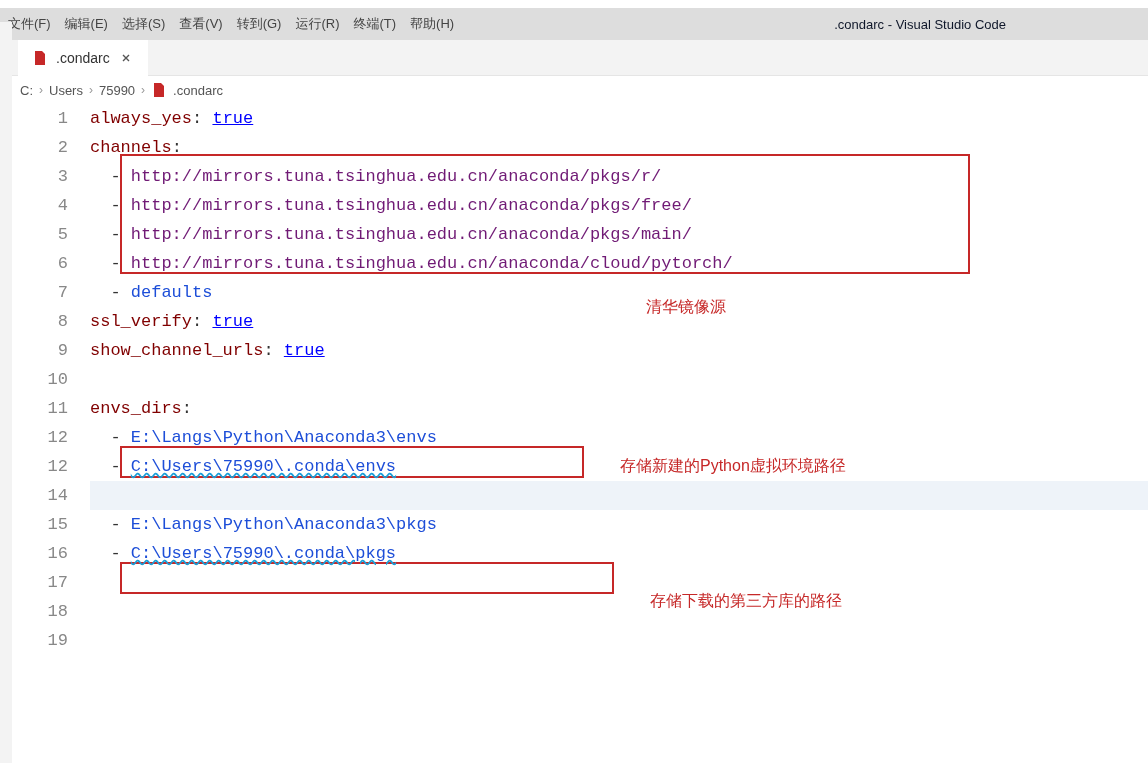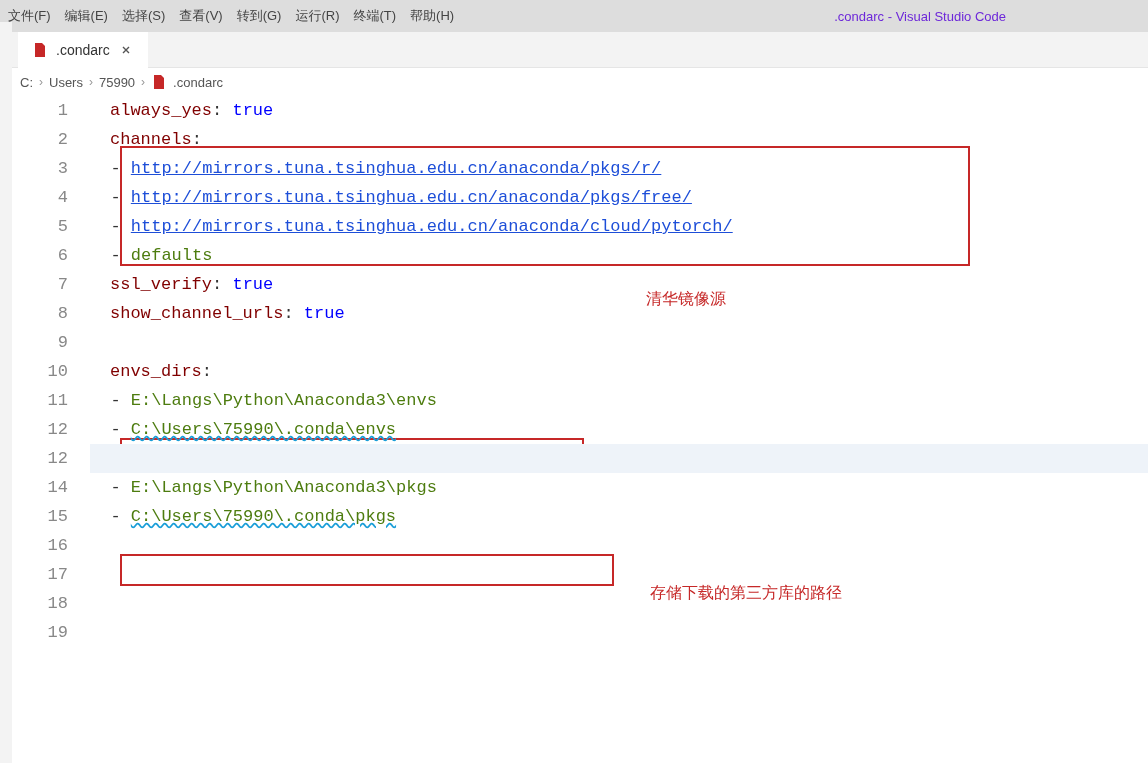--- a/index.html
+++ b/index.html
@@ -13,24 +13,25 @@
     }
     .menubar {
       display: flex;
       align-items: center;
       height: 22px;
       background: #dddddd;
       padding: 16px 8px;
       font-size: 13px;
       color: #444;
       gap: 14px;
+      margin-top: 8px;
     }
     .menubar-spacer { flex: 1; }
     .window-title {
-      color: #6d28d9;
+      color: #0f172a;
       font-size: 13px;
     }
     .tabs-bar {
       display: flex;
       align-items: center;
       background: #f3f3f3;
       border-bottom: 1px solid #e5e5e5;
       height: 36px;
       padding-left: 18px;
     }
@@ -94,25 +95,25 @@
       position: relative;
     }
     .code-line {
       height: 29px;
       white-space: pre;
       position: relative;
     }
     .code-line.current {
       background: #eef3f9;
     }
-    .key { color: #800000; margin-left: 20px; }
-    .val-true { color: #0000ff; }
+    .key { color: #800000; }
+    .val-true { color: #0000ff; text-decoration: underline; }
     .punct { color: #333; }
-    .link { color: #1d4ed8; text-decoration: underline; }
-    .str { color: #4d7c0f; }
+    .link { color: #701a75; }
+    .str { color: #1d4ed8; }
     .dash { color: #333; }
     .err-underline {
       text-decoration-line: underline;
       text-decoration-style: wavy;
       text-decoration-color: #1a9ed8;
       text-align: right;
     }
     .red-box {
       position: absolute;
       border: 2px solid #c62828;
@@ -214,20 +215,21 @@
 
     <div class="red-box" style="top:342px;left:30px;width:464px;height:32px"></div>
     <div class="annotation" style="top:347px;left:530px">存储新建的Python虚拟环境路径</div>
 
     <div class="red-box" style="top:458px;left:30px;width:494px;height:32px"></div>
     <div class="annotation" style="top:482px;left:560px">存储下载的第三方库的路径</div>
   <div class="code-line"><span class="key">always_yes</span><span class="punct">:</span> <span class="val-true">true</span></div>
       <div class="code-line"><span class="key">channels</span><span class="punct">:</span></div>
       <div class="code-line">  <span class="dash">-</span> <span class="link">http://mirrors.tuna.tsinghua.edu.cn/anaconda/pkgs/r/</span></div>
       <div class="code-line">  <span class="dash">-</span> <span class="link">http://mirrors.tuna.tsinghua.edu.cn/anaconda/pkgs/free/</span></div>
+      <div class="code-line">  <span class="dash">-</span> <span class="link">http://mirrors.tuna.tsinghua.edu.cn/anaconda/pkgs/main/</span></div>
       <div class="code-line">  <span class="dash">-</span> <span class="link">http://mirrors.tuna.tsinghua.edu.cn/anaconda/cloud/pytorch/</span></div>
       <div class="code-line">  <span class="dash">-</span> <span class="str">defaults</span></div>
       <div class="code-line"><span class="key">ssl_verify</span><span class="punct">:</span> <span class="val-true">true</span></div>
       <div class="code-line"><span class="key">show_channel_urls</span><span class="punct">:</span> <span class="val-true">true</span></div>
       <div class="code-line"></div>
       <div class="code-line"><span class="key">envs_dirs</span><span class="punct">:</span></div>
       <div class="code-line">  <span class="dash">-</span> <span class="str">E:\Langs\Python\Anaconda3\envs</span></div>
       <div class="code-line">  <span class="dash">-</span> <span class="str err-underline">C:\Users\75990\.conda\envs</span></div>
       <div class="code-line current"></div>
       <div class="code-line">  <span class="dash">-</span> <span class="str">E:\Langs\Python\Anaconda3\pkgs</span></div>

